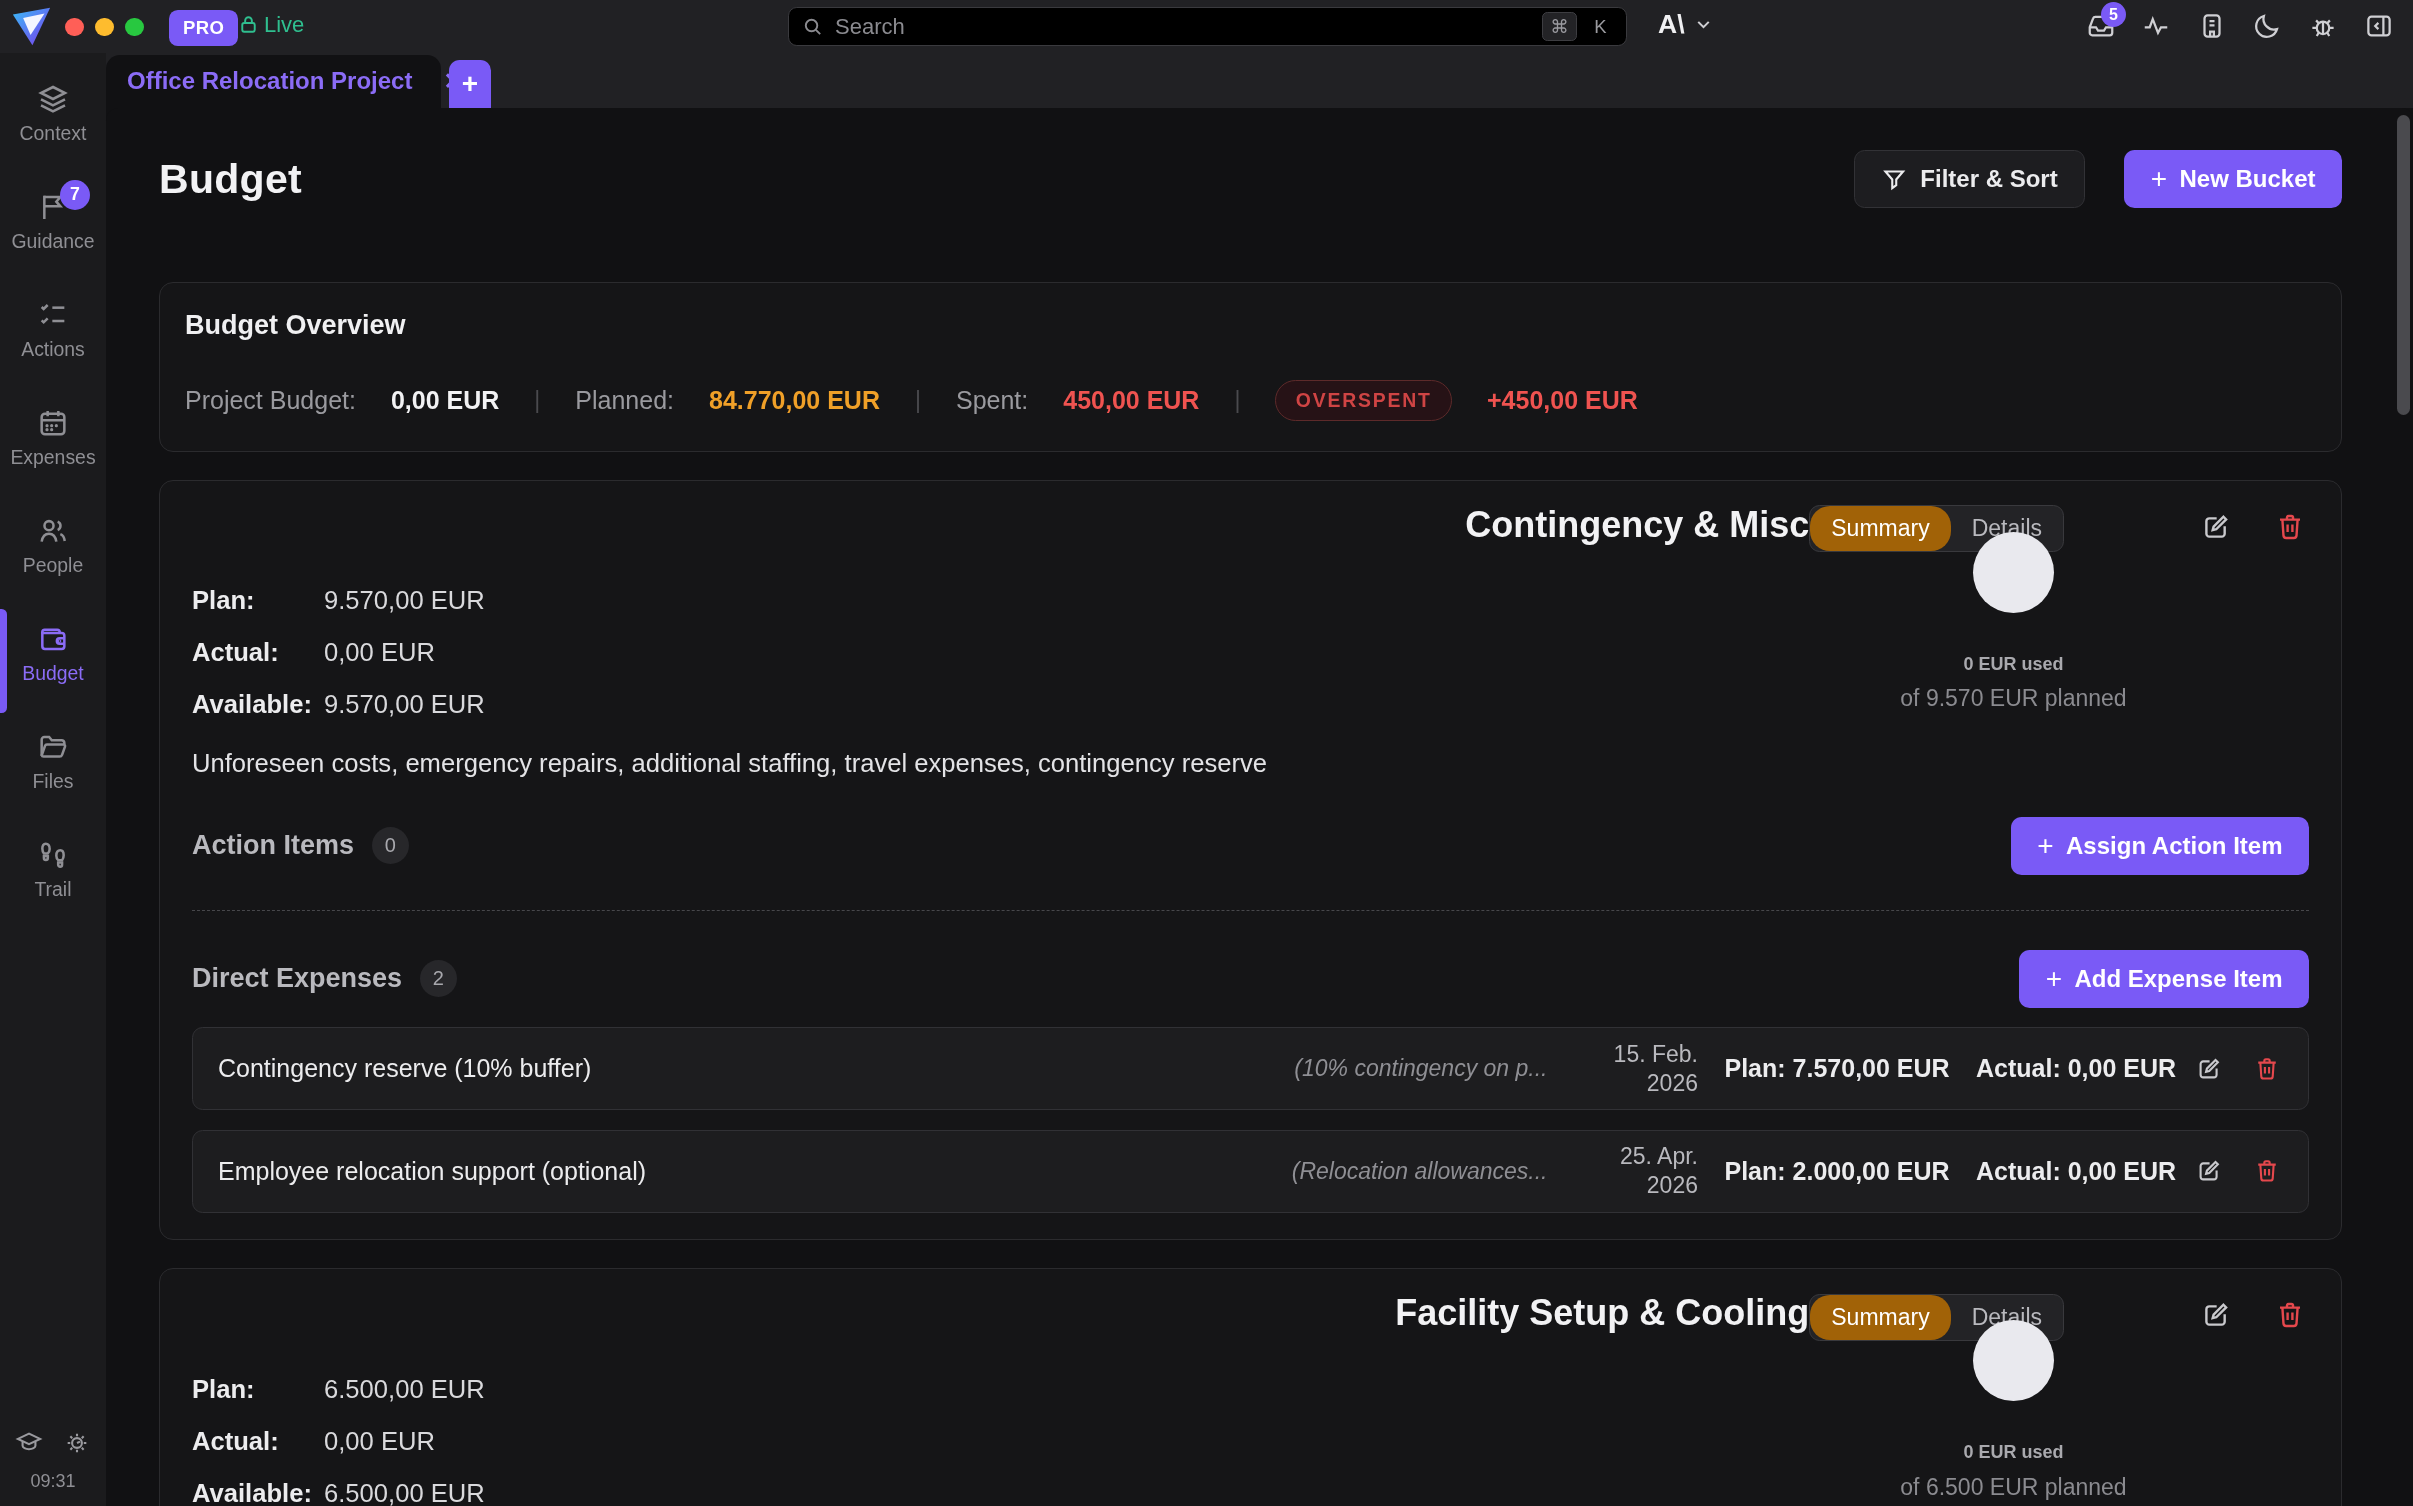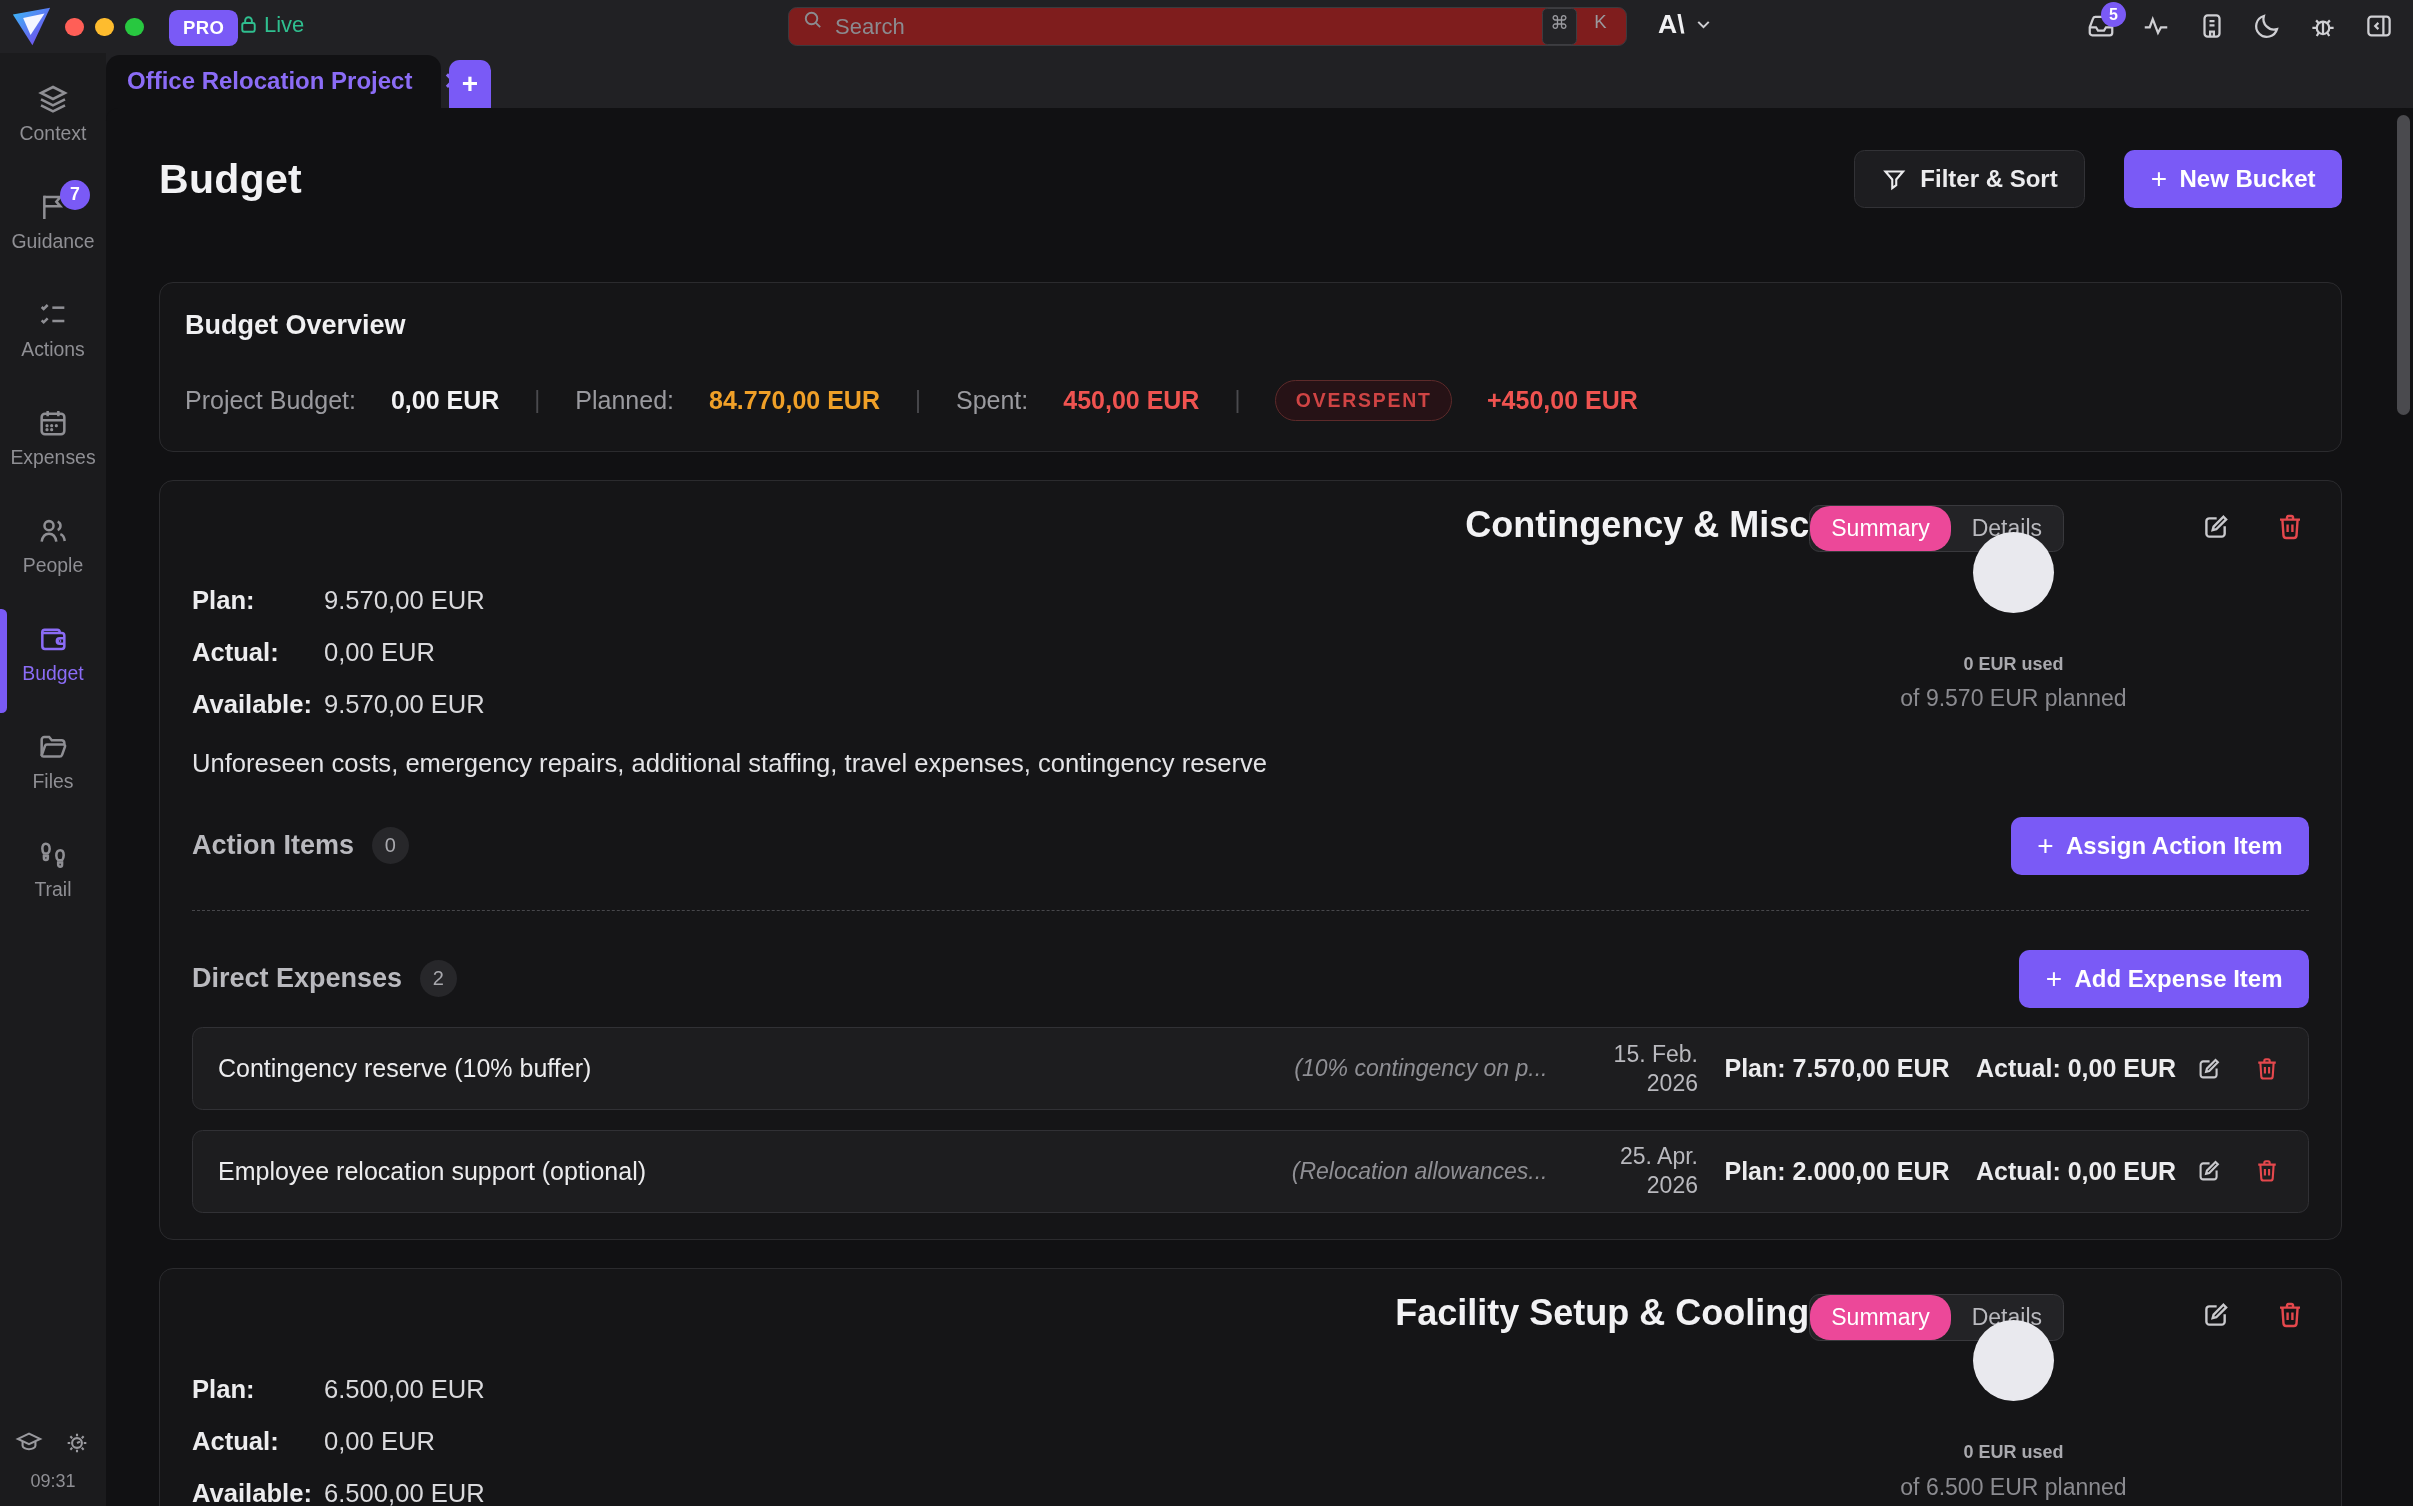--- a/index.html
+++ b/index.html
@@ -9,22 +9,22 @@
 
   
   .topbar { position:absolute; top:0; left:0; width:2413px; height:53px; background:#212124; }
   .logo { position:absolute; left:10.6px; top:6.2px; width:41px; height:41px; }
   .tl { position:absolute; top:17.7px; width:18.5px; height:18.5px; border-radius:50%; }
   .tl.red{ left:65px; background:#ff5f57; } .tl.yel{ left:95px; background:#febc2e; } .tl.grn{ left:125px; background:#28c840; }
   .pro { position:absolute; left:169px; top:9.7px; background:#7a5af6; color:#fff; font-weight:800;
     font-size:18.5px; letter-spacing:0.4px; padding:7px 14px; border-radius:8.8px; }
   .live { position:absolute; left:237px; top:11.5px; display:flex; align-items:center; gap:4px;
     color:#2fbf8f; font-size:22px; }
-  .searchbox { position:absolute; left:788px; top:7px; width:839px; height:39px; background:#7f1d1d;
-    border:0.9px solid #3a3a3e; border-radius:8.8px; display:flex; padding:0 12.4px; gap:10.6px; }
+  .searchbox { position:absolute; left:788px; top:7px; width:839px; height:39px; background:#000000;
+    border:0.9px solid #3a3a3e; border-radius:8.8px; display:flex; align-items:center; padding:0 12.4px; gap:10.6px; }
   .searchbox input { flex:1; background:transparent; border:none; outline:none; color:#e8e8ea;
     font-size:22px; font-family:inherit; }
   .searchbox input::placeholder { color:#8b8b90; }
   .kbd { background:#232326; border:0.9px solid #3d3d41; border-radius:5.3px; color:#9a9a9f;
     font-size:18.5px; padding:2.6px 7px; }
   .kbd.bare { background:transparent; border:none; }
   .model { position:absolute; left:1658px; top:8.8px; display:flex; align-items:center; gap:8.8px;
     color:#f0f0f2; font-weight:800; font-size:26.5px; }
   .top-icons { position:absolute; right:19.4px; top:10.6px; display:flex; align-items:center; gap:25.6px; color:#cfcfd3; }
   .tico { position:relative; width:30px; height:30px; }
@@ -83,21 +83,21 @@
   .v-amber { color:#f0a028; } .v-red { color:#ef5350; }
   .sep { color:#4a4a4e; font-size:23px; }
   .pill-overspent { border:1.8px solid #5d2a2a; background:#261216; color:#cf4444; font-weight:800;
     letter-spacing:1.8px; font-size:19.4px; padding:8px 19.4px; border-radius:882px; }
 
   .bucket { margin-top:28px; padding:23px 32px 26.5px 32px; position:relative; }
   .bucket-head { display:flex; align-items:flex-start;text-align:right; }
   .bucket-title { color:#f2f2f4; font-size:36px; font-weight:700; flex:1; }
   .toggle { display:flex; background:#232326; border:0.9px solid #39393d; border-radius:10.6px; overflow:hidden; margin-top:1.8px; }
   .toggle-opt { font-size:23px; padding:8.8px 21px; color:#b9b9be; }
-  .toggle-opt.on { background:#ec4899; color:#fff; border-radius:20px; }
+  .toggle-opt.on { background:#a16207; color:#fff; border-radius:20px; }
   .icon-btn { width:39px; height:39px; margin-top:3.5px; display:flex; align-items:center; justify-content:center; }
   .icon-btn svg { width:32px; height:32px; }
   .edit { color:#c9c9cd; margin-left:132px; }
   .del { color:#e5484d; margin-left:35px; }
 
   .kv { display:grid; grid-template-columns:132px auto; row-gap:23px; margin-top:34px; font-size:25.6px; width:fit-content; }
   .kv .k { color:#ececee; font-weight:700; }
   .kv .v { color:#d9d9dc; }
   .bucket-desc { margin-top:30px; color:#e3e3e6; font-size:25.6px; }
 

